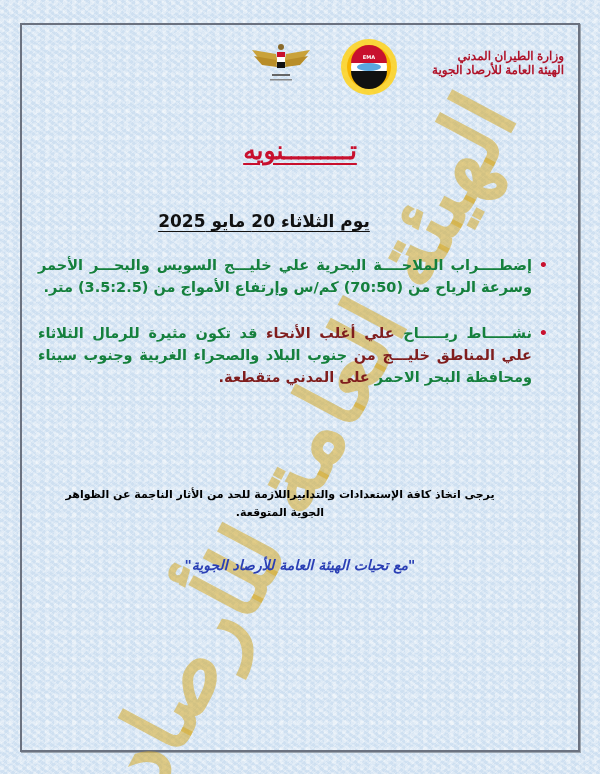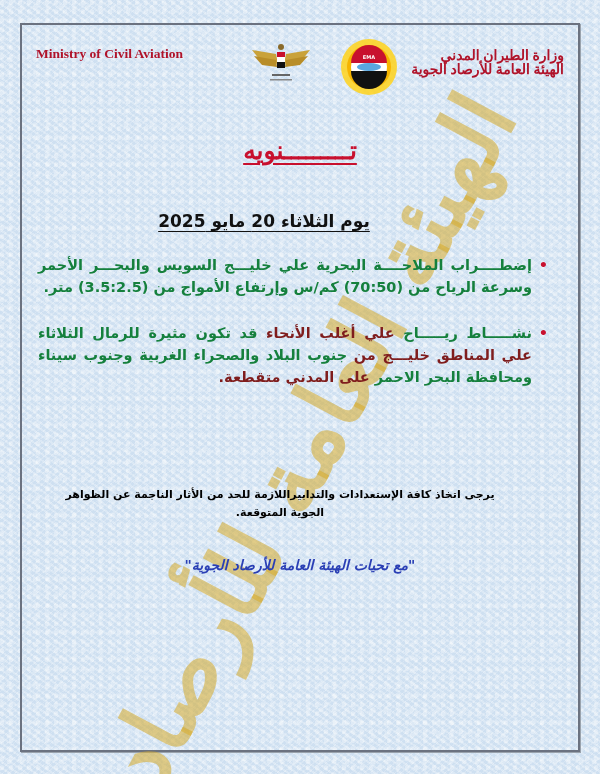--- a/index.html
+++ b/index.html
@@ -19,22 +19,22 @@
     border: 2px solid #6b7280;
     box-shadow: 1px 1px 0 #9aa3ad;
   }
   .hdr-en {
     position: absolute; left: 36px; top: 46px;
     font-family: "Liberation Serif", serif; font-weight: bold; color: #b0132a;
     font-size: 13.5px; line-height: 16px;
   }
   .hdr-ar {
     position: absolute; right: 36px; top: 49px; direction: rtl; text-align: right;
-    font-family: Liberation Serif, serif; font-weight: bold; color: #b0132a;
-    font-size: 14px; line-height: 14px;
+    font-family: Liberation Sans, sans-serif; font-weight: bold; color: #b0132a;
+    font-size: 12px; line-height: 14px;
   }
   .logo-wings { position: absolute; left: 250px; top: 40px; width: 62px; height: 50px; }
   .logo-ema { position: absolute; left: 340px; top: 38px; width: 58px; height: 58px; }
   .watermark {
     position: absolute; left: 20px; top: 330px; width: 640px;
     transform: rotate(-62deg); transform-origin: center;
     font-family: "DejaVu Serif", serif; font-size: 92px; font-weight: bold;
     color: rgba(214,170,40,0.55); direction: rtl; white-space: nowrap;
     pointer-events: none; letter-spacing: 2px;
   }
@@ -77,21 +77,20 @@
   }
 </style>
 </head>
 <body>
 
 <div class="frame"></div>
 
 <div class="watermark">الهيئة العامة للأرصاد الجوية</div>
 
 <div class="hdr-en">
-  <div>Ministry of Civil Aviation</div>
 </div>
 
 <svg class="logo-wings" viewBox="0 0 62 50">
   <path d="M2 10 L26 14 L28 24 L10 20 Z" fill="#c9a23a"></path>
   <path d="M4 16 L26 20 L27 27 L12 25 Z" fill="#b88d28"></path>
   <path d="M60 10 L36 14 L34 24 L52 20 Z" fill="#c9a23a"></path>
   <path d="M58 16 L36 20 L35 27 L50 25 Z" fill="#b88d28"></path>
   <rect x="27" y="12" width="8" height="5" fill="#c8102e"></rect>
   <rect x="27" y="17" width="8" height="5" fill="#ffffff"></rect>
   <rect x="27" y="22" width="8" height="6" fill="#111"></rect>

